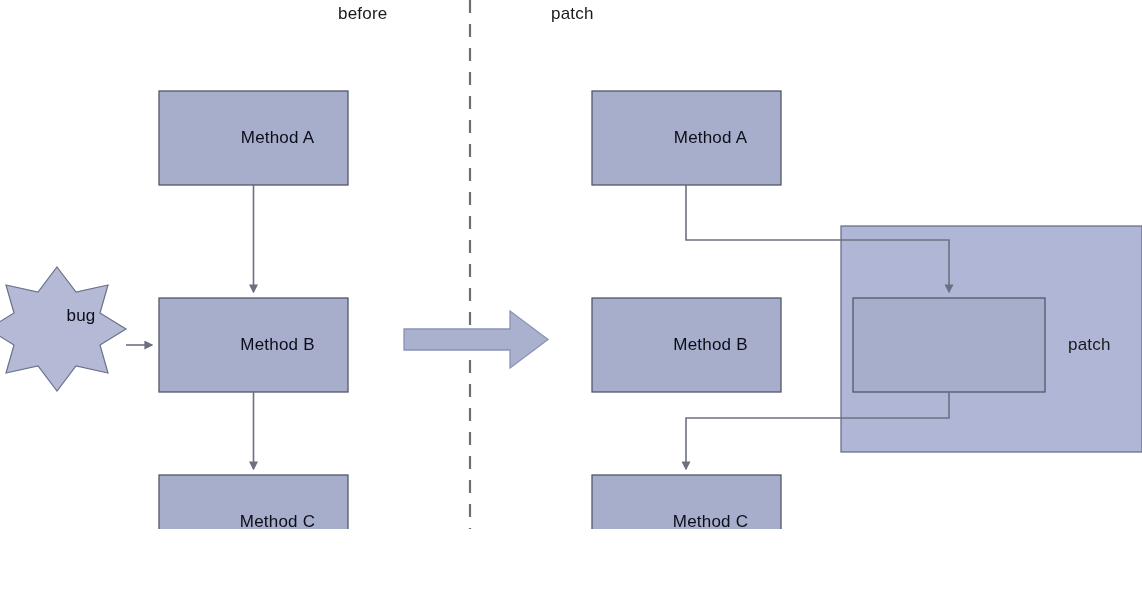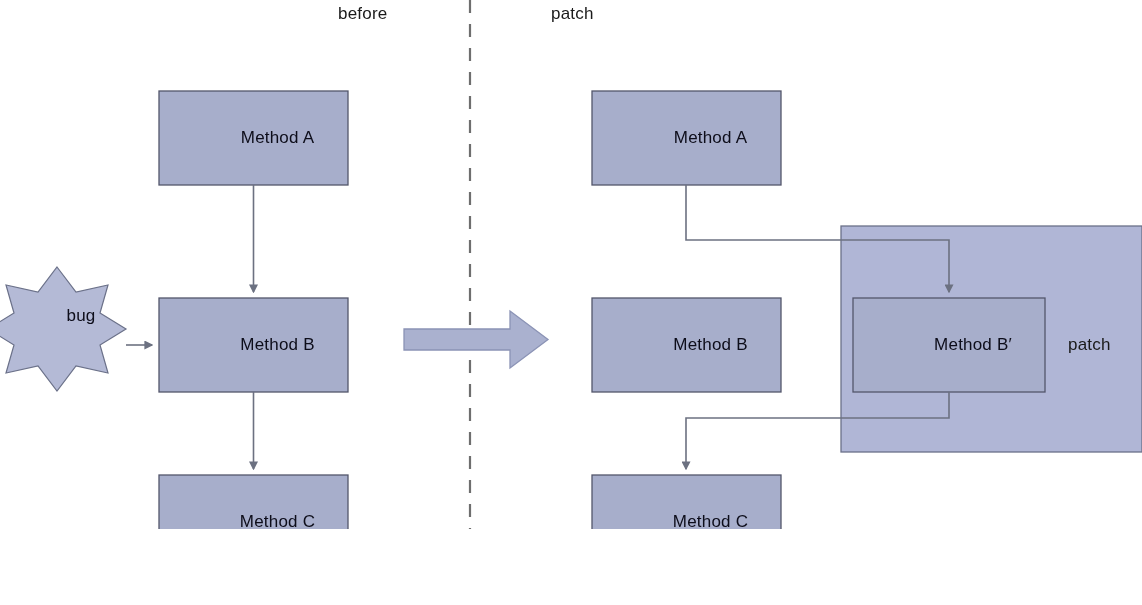--- a/index.html
+++ b/index.html
@@ -109,17 +109,16 @@
 
   <div class="node-label" style="left:159px; top:128px; width:189px;">Method A</div>
   <div class="node-label" style="left:159px; top:335px; width:189px;">Method B</div>
   <div class="node-label" style="left:159px; top:512px; width:189px;">Method C</div>
 
   <div class="node-label" style="left:17px; top:306px; width:80px;">bug</div>
 
   <div class="node-label" style="left:592px; top:128px; width:189px;">Method A</div>
   <div class="node-label" style="left:592px; top:335px; width:189px;">Method B</div>
   <div class="node-label" style="left:592px; top:512px; width:189px;">Method C</div>
-  <div class="node-label" style="left:853px; top:335px; width:192px;">Method B′</div>
 
   <div class="free-label" style="left:1068px; top:335px;">patch</div>
 
 </div>
 
 </body></html>

